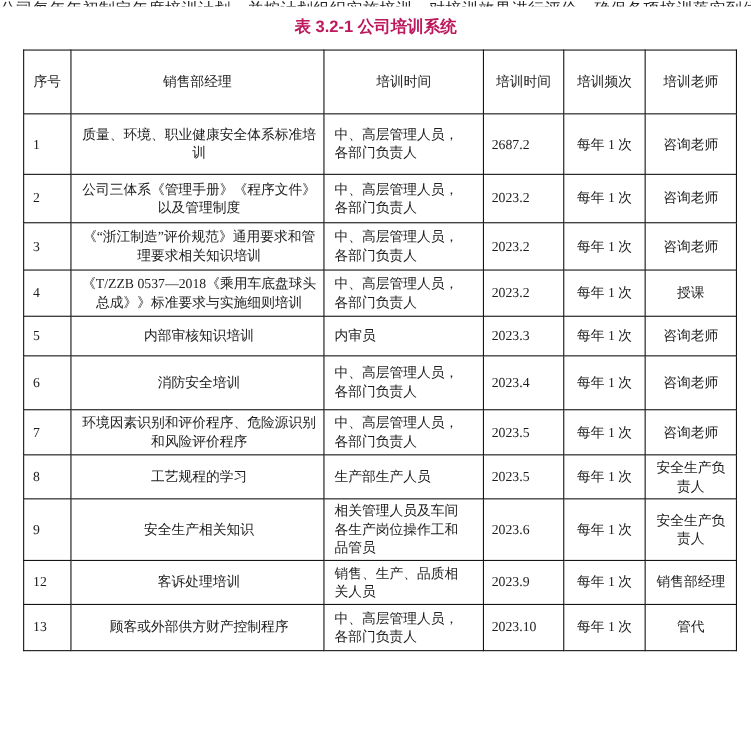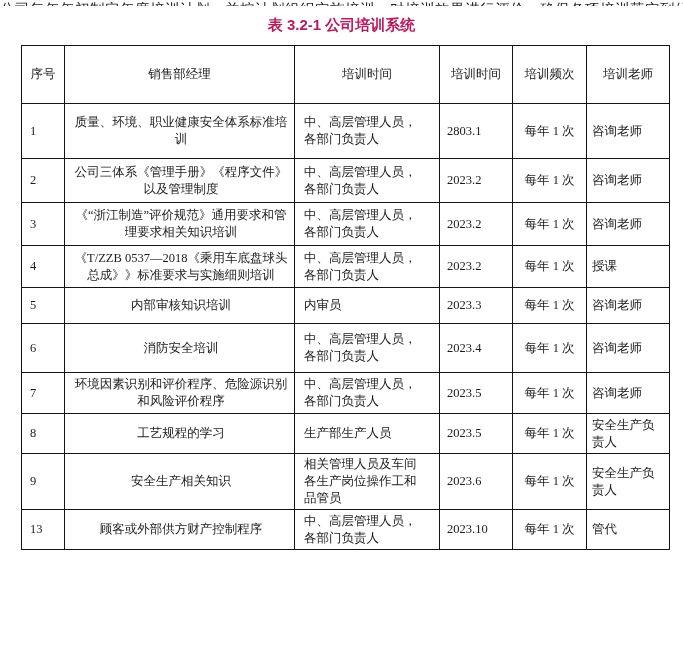--- a/index.html
+++ b/index.html
@@ -47,21 +47,21 @@
     font-weight: normal;
     word-break: break-all;
   }
   thead tr { height: 58px; }
   th { padding: 2px 3px; }
   td.c-no      { text-align: left;   padding: 2px 4px 2px 8px; }
   td.c-content { text-align: center;   padding: 2px 6px 2px 9px; }
   td.c-target  { text-align: left;   padding: 2px 16px 2px 9px; }
   td.c-time    { text-align: left;   padding: 2px 3px 2px 7px; }
   td.c-freq    { text-align: center; padding: 2px 6px; }
-  td.c-teacher { text-align: left; padding: 2px 5px; }
+  td.c-teacher { text-align: center; padding: 2px 5px; }
   tbody tr:nth-child(1)  { height: 55px; }
   tbody tr:nth-child(2)  { height: 44px; }
   tbody tr:nth-child(3)  { height: 43px; }
   tbody tr:nth-child(4)  { height: 42px; }
   tbody tr:nth-child(5)  { height: 36px; }
   tbody tr:nth-child(6)  { height: 49px; }
   tbody tr:nth-child(7)  { height: 41px; }
   tbody tr:nth-child(8)  { height: 40px; }
   tbody tr:nth-child(9)  { height: 50px; }
   tbody tr:nth-child(10) { height: 40px; }
@@ -95,21 +95,21 @@
       <th>培训时间</th>
       <th>培训频次</th>
       <th>培训老师</th>
     </tr>
   </thead>
   <tbody>
     <tr>
       <td class="c-no">1</td>
       <td class="c-content">质量、环境、职业健康安全体系标准培训</td>
       <td class="c-target">中、高层管理人员，各部门负责人</td>
-      <td class="c-time">2803.1</td>
+      <td class="c-time">2687.2</td>
       <td class="c-freq">每年 1 次</td>
       <td class="c-teacher">咨询老师</td>
     </tr>
     <tr>
       <td class="c-no">2</td>
       <td class="c-content">公司三体系《管理手册》《程序文件》以及管理制度</td>
       <td class="c-target">中、高层管理人员，各部门负责人</td>
       <td class="c-time">2023.2</td>
       <td class="c-freq">每年 1 次</td>
       <td class="c-teacher">咨询老师</td>
@@ -164,20 +164,28 @@
     </tr>
     <tr>
       <td class="c-no">9</td>
       <td class="c-content">安全生产相关知识</td>
       <td class="c-target">相关管理人员及车间各生产岗位操作工和品管员</td>
       <td class="c-time">2023.6</td>
       <td class="c-freq">每年 1 次</td>
       <td class="c-teacher">安全生产负责人</td>
     </tr>
     <tr>
+      <td class="c-no">12</td>
+      <td class="c-content">客诉处理培训</td>
+      <td class="c-target">销售、生产、品质相关人员</td>
+      <td class="c-time">2023.9</td>
+      <td class="c-freq">每年 1 次</td>
+      <td class="c-teacher">销售部经理</td>
+    </tr>
+    <tr>
       <td class="c-no">13</td>
       <td class="c-content">顾客或外部供方财产控制程序</td>
       <td class="c-target">中、高层管理人员，各部门负责人</td>
       <td class="c-time">2023.10</td>
       <td class="c-freq">每年 1 次</td>
       <td class="c-teacher">管代</td>
     </tr>
   </tbody>
 </table>
 

